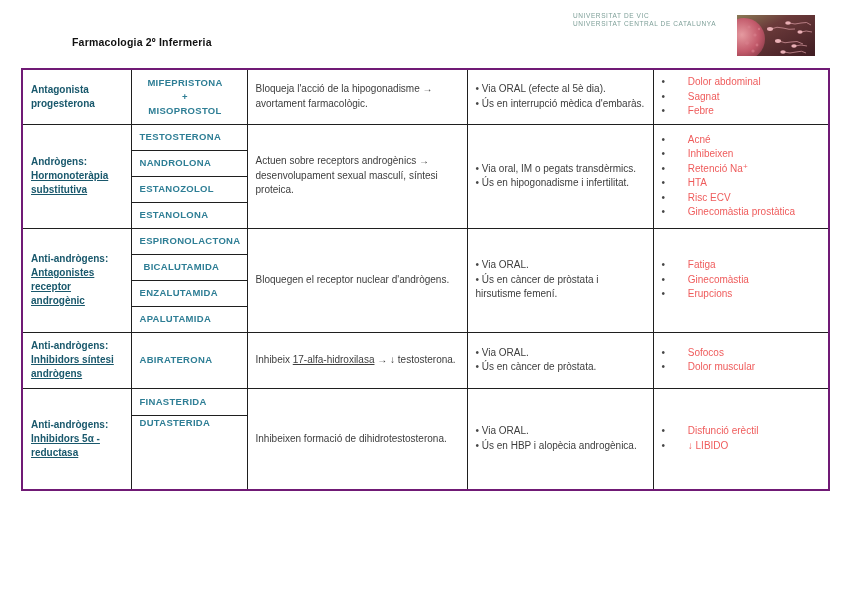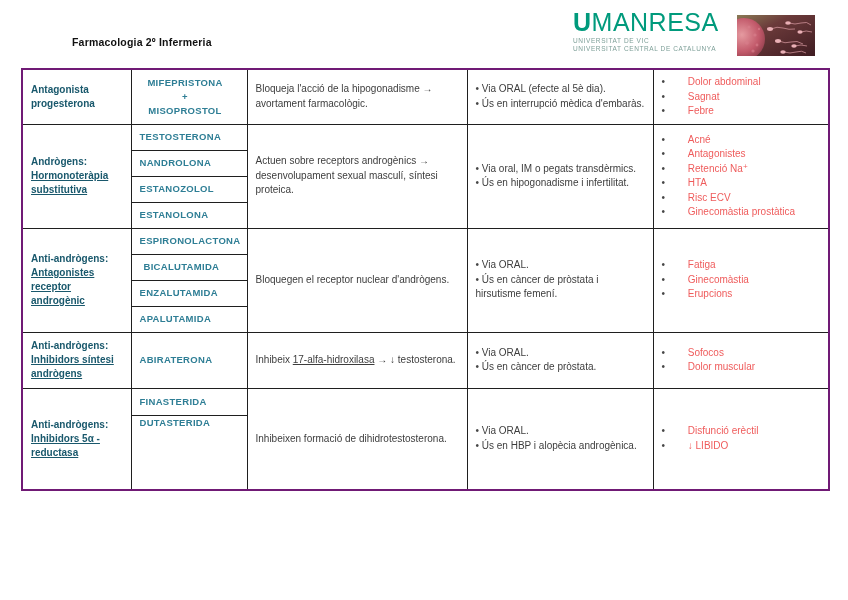--- a/index.html
+++ b/index.html
@@ -48,23 +48,20 @@
   tr.r4{height:56px;}
   tr.r5a{height:27px;}
   tr.r5b{height:75px;}
 </style>
 </head>
 <body>
 
 <div class="page-title">Farmacologia 2º Infermeria</div>
 
 <div class="logo">
-  <div class="logo-word" style="color:#009a7c;">
-    <span class="logo-u">U</span><span class="logo-rest">MANRESA</span>
-  </div>
   <div class="logo-sub">
     <div>UNIVERSITAT DE VIC</div>
     <div>UNIVERSITAT CENTRAL DE CATALUNYA</div>
   </div>
 </div>
 
 <svg class="header-photo" viewBox="0 0 78 41" xmlns="http://www.w3.org/2000/svg">
   <defs>
     <linearGradient id="bg" x1="0" y1="0" x2="1" y2="1">
       <stop offset="0" stop-color="#8a7a55"></stop>
@@ -148,21 +145,21 @@
       </td>
       <td class="mech" rowspan="4">
         <span>Actuen sobre receptors androgènics → desenvolupament sexual masculí, síntesi proteica.</span>
       </td>
       <td class="use" rowspan="4">
         <div class="b">Via oral, IM o pegats transdèrmics.</div>
         <div class="b">Ús en hipogonadisme i infertilitat.</div>
       </td>
       <td class="se" rowspan="4">
         <div class="b"><span class="red">Acné</span></div>
-        <div class="b"><span class="red">Antagonistes</span></div>
+        <div class="b"><span class="red">Inhibeixen</span></div>
         <div class="b"><span class="red">Retenció Na⁺</span></div>
         <div class="b"><span class="red">HTA</span></div>
         <div class="b"><span class="red">Risc ECV</span></div>
         <div class="b"><span class="red">Ginecomàstia prostàtica</span></div>
       </td>
     </tr>
     <tr class="sub">
         <td class="drug" style="color:#2e7e95;"><span>NANDROLONA</span></td>
       </tr>
     <tr class="sub">

